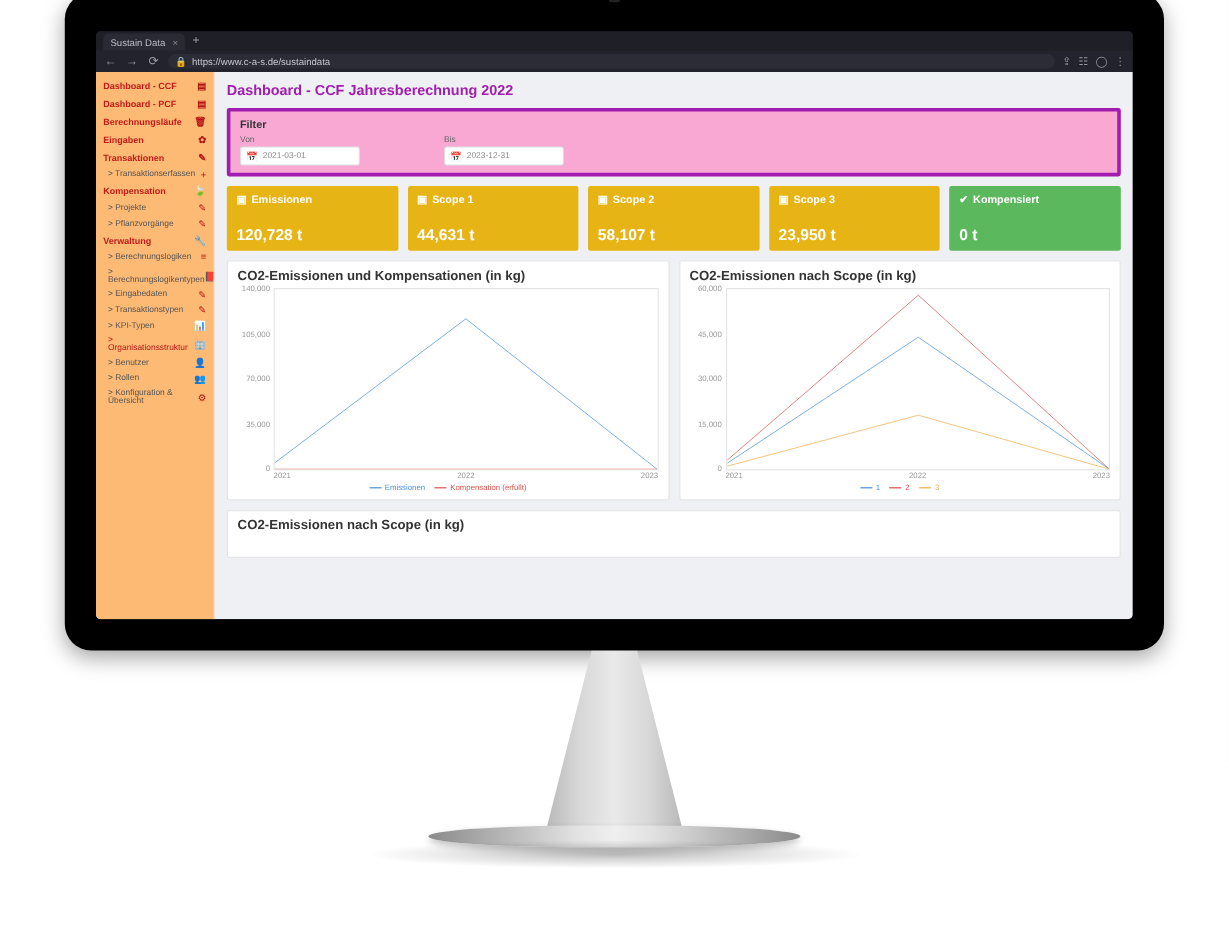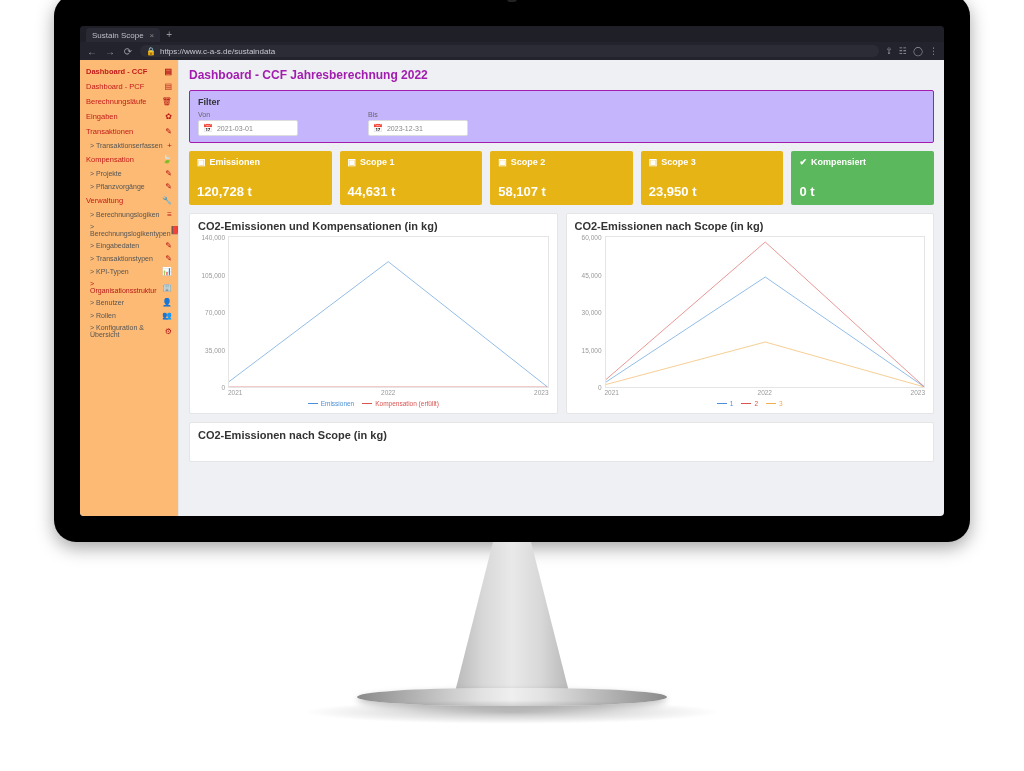--- a/index.html
+++ b/index.html
@@ -25,30 +25,30 @@
   .newtab{color:#999;margin-left:6px;font-size:10px;line-height:14px;}
   .addrbar{height:18px;background:#23232d;display:flex;align-items:center;padding:0 6px;gap:6px;}
   .nav-btn{width:12px;height:12px;display:flex;align-items:center;justify-content:center;color:#9a9aa5;font-size:10px;}
   .url{flex:1 1 auto;height:12px;background:#2c2c37;border-radius:6px;display:flex;align-items:center;padding:0 6px;color:#c7c7d0;font-size:8px;gap:4px;}
   .url .lock{font-size:8px;color:#8a8a95;}
   .chrome-icons{display:flex;gap:6px;color:#9a9aa5;font-size:9px;}
 
   
   .app{position:absolute;left:0;right:0;top:34px;bottom:0;background:#eef0f3;display:flex;}
   .sidebar{width:90px;background:#fdba74;border-right:1px solid #e5e5e5;padding:4px 4px;overflow:hidden;}
-  .side-item{display:flex;justify-content:space-between;align-items:center;color:#c21a1a;font-size:7.5px;padding:3px 2px;cursor:pointer;}
+  .side-item{display:flex;justify-content:space-between;align-items:center;color:#c21a1a;font-size:7.5px;padding:3px 2px;cursor:pointer;font-weight:bold;}
   .side-item.active{color:#c21a1a;font-weight:bold;}
   .side-sub{color:#555;font-size:7px;padding:2px 2px 2px 6px;display:flex;justify-content:space-between;align-items:center;}
   .side-sub .ic{color:#b51717;font-size:8px;}
   .side-sub.active{color:#b51717;}
   .side-item .ic{font-size:8px;color:#b51717;}
 
   .content{flex:1 1 auto;padding:8px 10px;overflow:hidden;}
   .page-title{font-size:12px;font-weight:bold;color:#a21caf;margin-bottom:8px;}
-  .panel{background:#c4b5fd;border:1px solid #a21caf;border-radius:2px;padding:6px 8px;margin-bottom:8px;}
+  .panel{background:#f9a8d4;border:3px solid #a21caf;border-radius:2px;padding:6px 8px;margin-bottom:8px;}
   .filter-title{font-size:9px;font-weight:bold;margin-bottom:4px;}
   .filter-row{display:flex;gap:70px;}
   .filter-field label{display:block;font-size:7px;color:#666;margin-bottom:2px;}
   .date-input{display:flex;align-items:center;gap:4px;border:1px solid #ddd;border-radius:2px;padding:1px 4px;width:90px;height:12px;font-size:7px;color:#888;background:#fff;}
   .date-input .cal{font-size:8px;color:#999;}
 
   .cards{display:flex;gap:8px;margin-bottom:8px;}
   .card{flex:1 1 0;border-radius:2px;color:#fff;padding:6px 8px;min-height:42px;display:flex;flex-direction:column;justify-content:space-between;}
   .card .lbl{font-size:9px;font-weight:bold;display:flex;gap:4px;align-items:center;}
   .card .val{font-size:13px;font-weight:bold;}
@@ -73,21 +73,21 @@
 <body>
 <div class="stage">
 
   <div class="monitor">
     <div class="camera"></div>
     <div class="bezel">
       <div class="screen">
 
         <div class="tabstrip">
           <div class="tab">
-            <span>Sustain Scope</span>
+            <span>Sustain Data</span>
             <span class="close">×</span>
           </div>
           <span class="newtab">+</span>
         </div>
         <div class="addrbar">
           <span class="nav-btn">←</span>
           <span class="nav-btn">→</span>
           <span class="nav-btn">⟳</span>
           <div class="url">
             <span class="lock">🔒</span>

